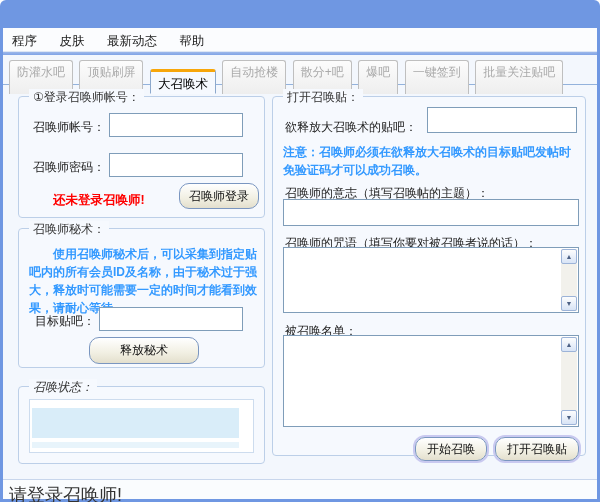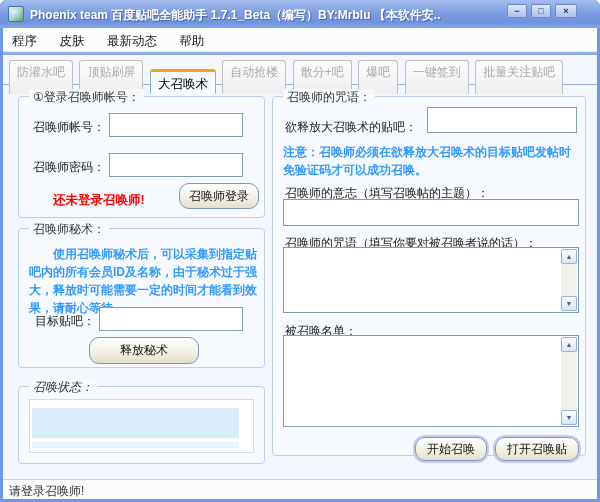--- a/index.html
+++ b/index.html
@@ -67,34 +67,27 @@
   
   .text-area { position:absolute; background:#fff; border:1px solid #7f9db9; }
   .vscroll { position:absolute; top:1px; right:1px; bottom:1px; width:16px; background:#f2f1ec; }
   .scroll-arrow { position:absolute; left:0; width:16px; height:15px;
     background:linear-gradient(180deg,#fdfdfd,#d8e4f6); border:1px solid #9cb3d8; border-radius:2px;
     font-size:7px; line-height:13px; text-align:center; color:#4d6185; }
   .arrow-up { top:0; } .arrow-down { bottom:0; }
 
   
   .statusbar { position:absolute; left:0; bottom:0; width:594px; height:20px; background:#fafcfe;
-    border-top:1px solid #c8d6ec; font-size:12px; color:#333; padding:3px 0 0 6px; }
+    border-top:1px solid #c8d6ec; font-size:18px; color:#333; padding:3px 0 0 6px; }
 </style>
 </head>
 <body>
 
 <div class="app">
 
-  <div class="titlebar">
-    <div class="app-icon"></div>
-    <div class="title-text">Phoenix team 百度贴吧全能助手 1.7.1_Beta（编写）BY:Mrblu 【本软件安..</div>
-    <div class="winbtn btn-min">−</div>
-    <div class="winbtn btn-restore">□</div>
-    <div class="winbtn btn-close">×</div>
-  </div>
 
   <div class="window-body">
 
     <div class="menubar">
       <span class="menu-item">程序</span>
       <span class="menu-item">皮肤</span>
       <span class="menu-item">最新动态</span>
       <span class="menu-item">帮助</span>
     </div>
     <div class="accent-line"></div>
@@ -130,21 +123,21 @@
 
     <div class="groupbox" style="left:15px; top:358px; width:247px; height:78px;font-style:italic;">
       <div class="group-title">召唤状态：</div>
       <div class="status-box">
         <div class="status-stripe"></div>
         <div class="status-stripe2"></div>
       </div>
     </div>
 
     <div class="groupbox" style="left:269px; top:68px; width:314px; height:360px;">
-      <div class="group-title">召唤师的咒语：</div>
+      <div class="group-title">打开召唤贴：</div>
 
       <div class="field-label" style="left:12px; top:22px;">欲释放大召唤术的贴吧：</div>
       <input class="text-input" style="left: 154px; top: 10px; width: 150px; height: 26px;" value="">
 
       <div class="blue-note" style="left:10px; top:46px; width:296px;">注意：召唤师必须在欲释放大召唤术的目标贴吧发帖时免验证码才可以成功召唤。</div>
 
       <div class="field-label" style="left:12px; top:88px;">召唤师的意志（填写召唤帖的主题）：</div>
       <input class="text-input" style="left: 10px; top: 102px; width: 296px; height: 27px;" value="">
 
       <div class="field-label" style="left:12px; top:138px;">召唤师的咒语（填写你要对被召唤者说的话）：</div>

